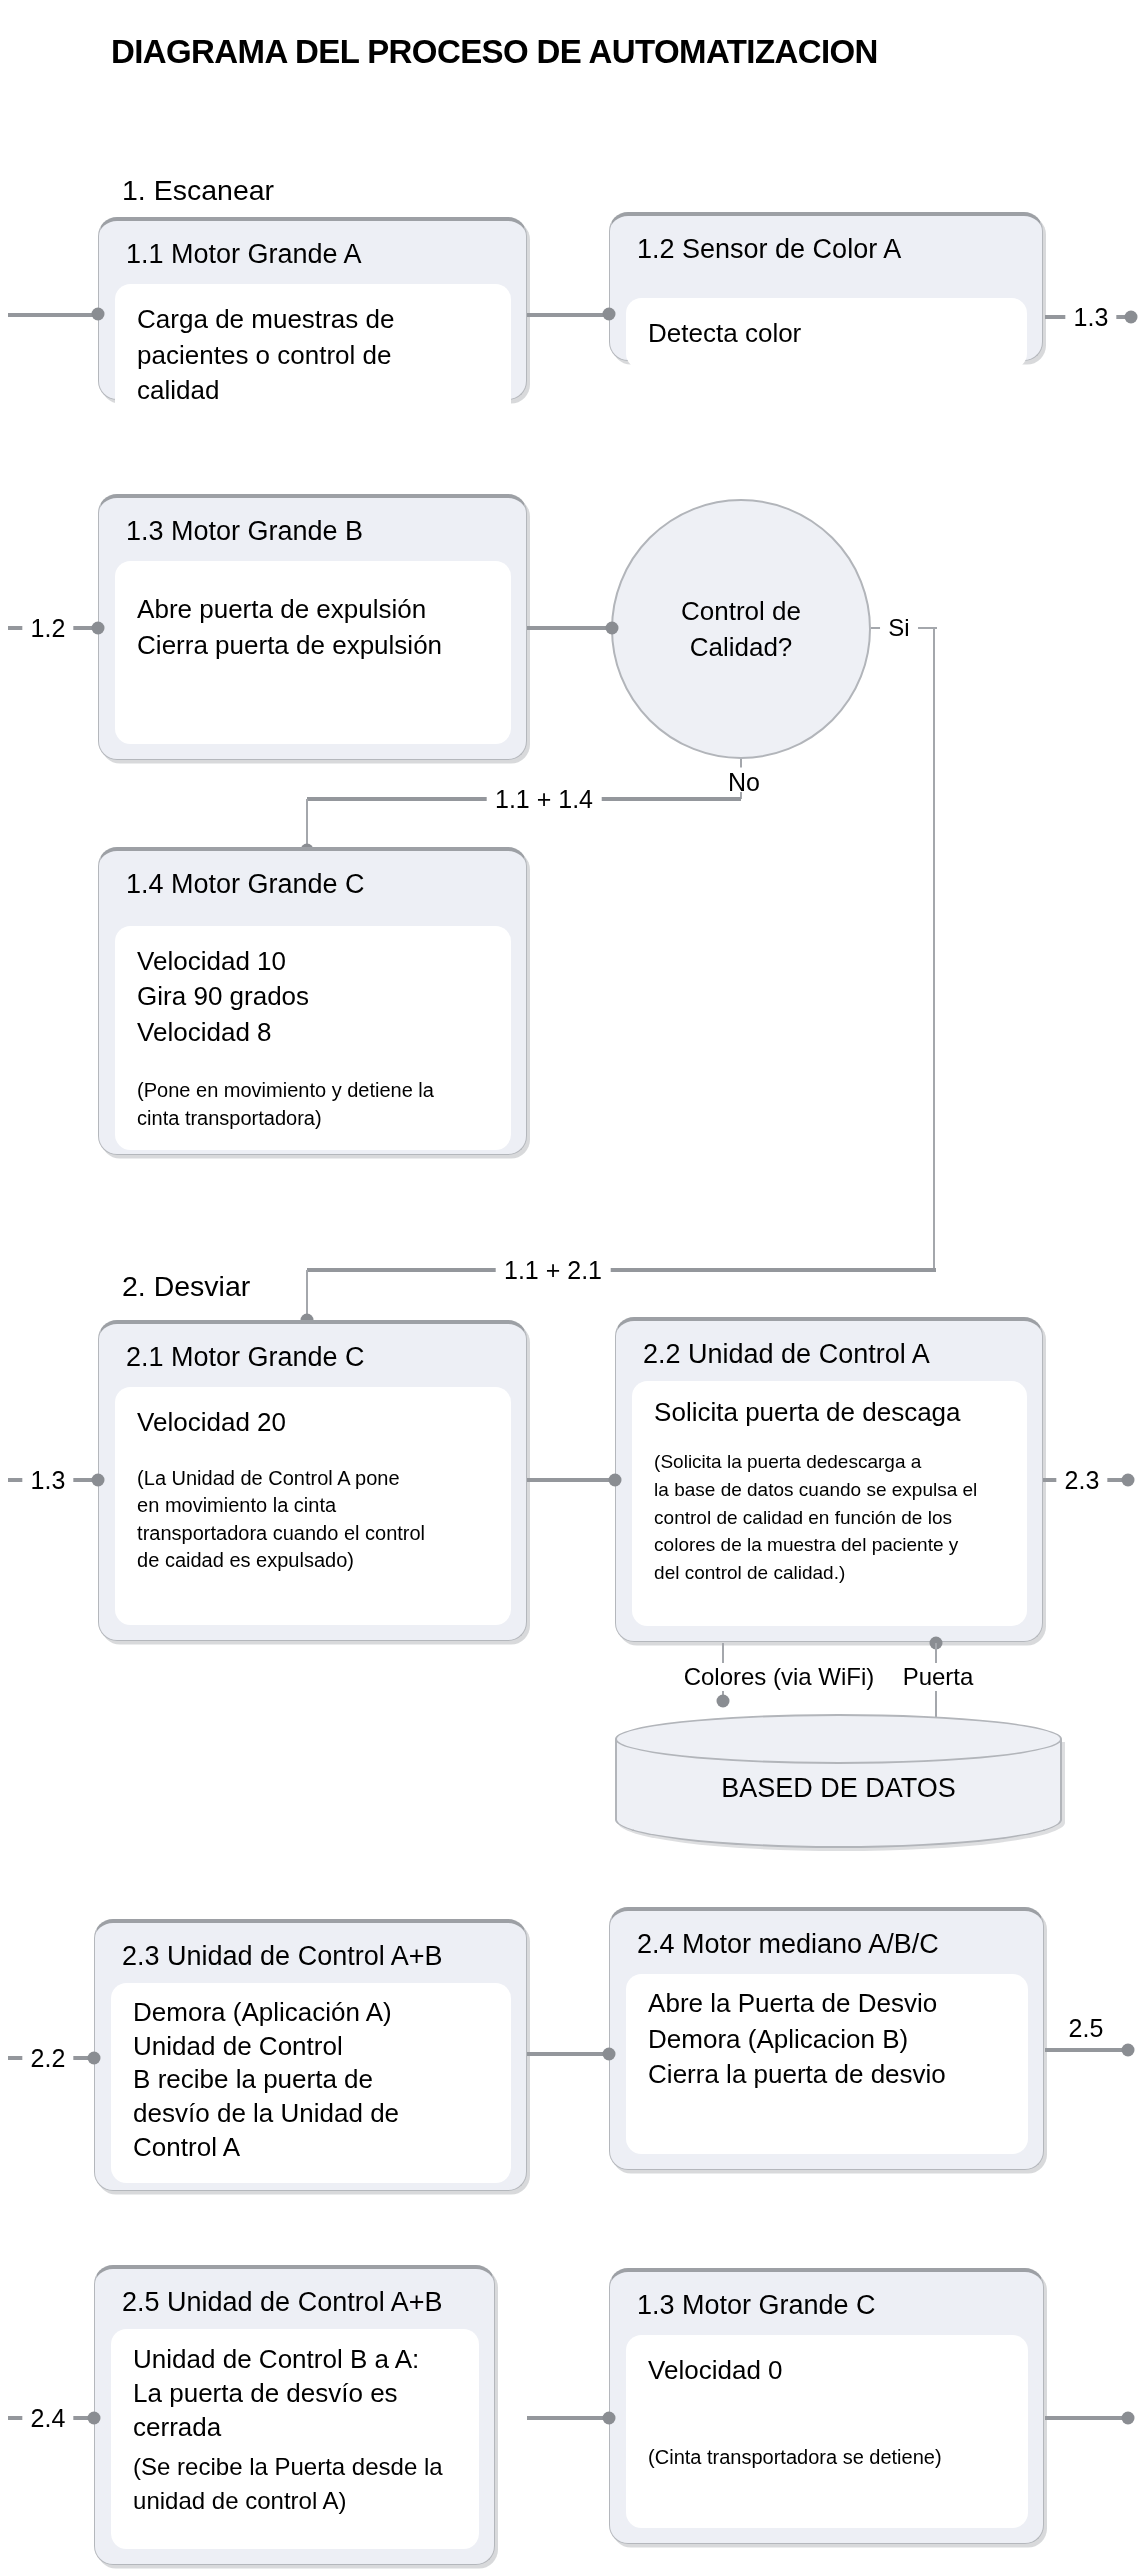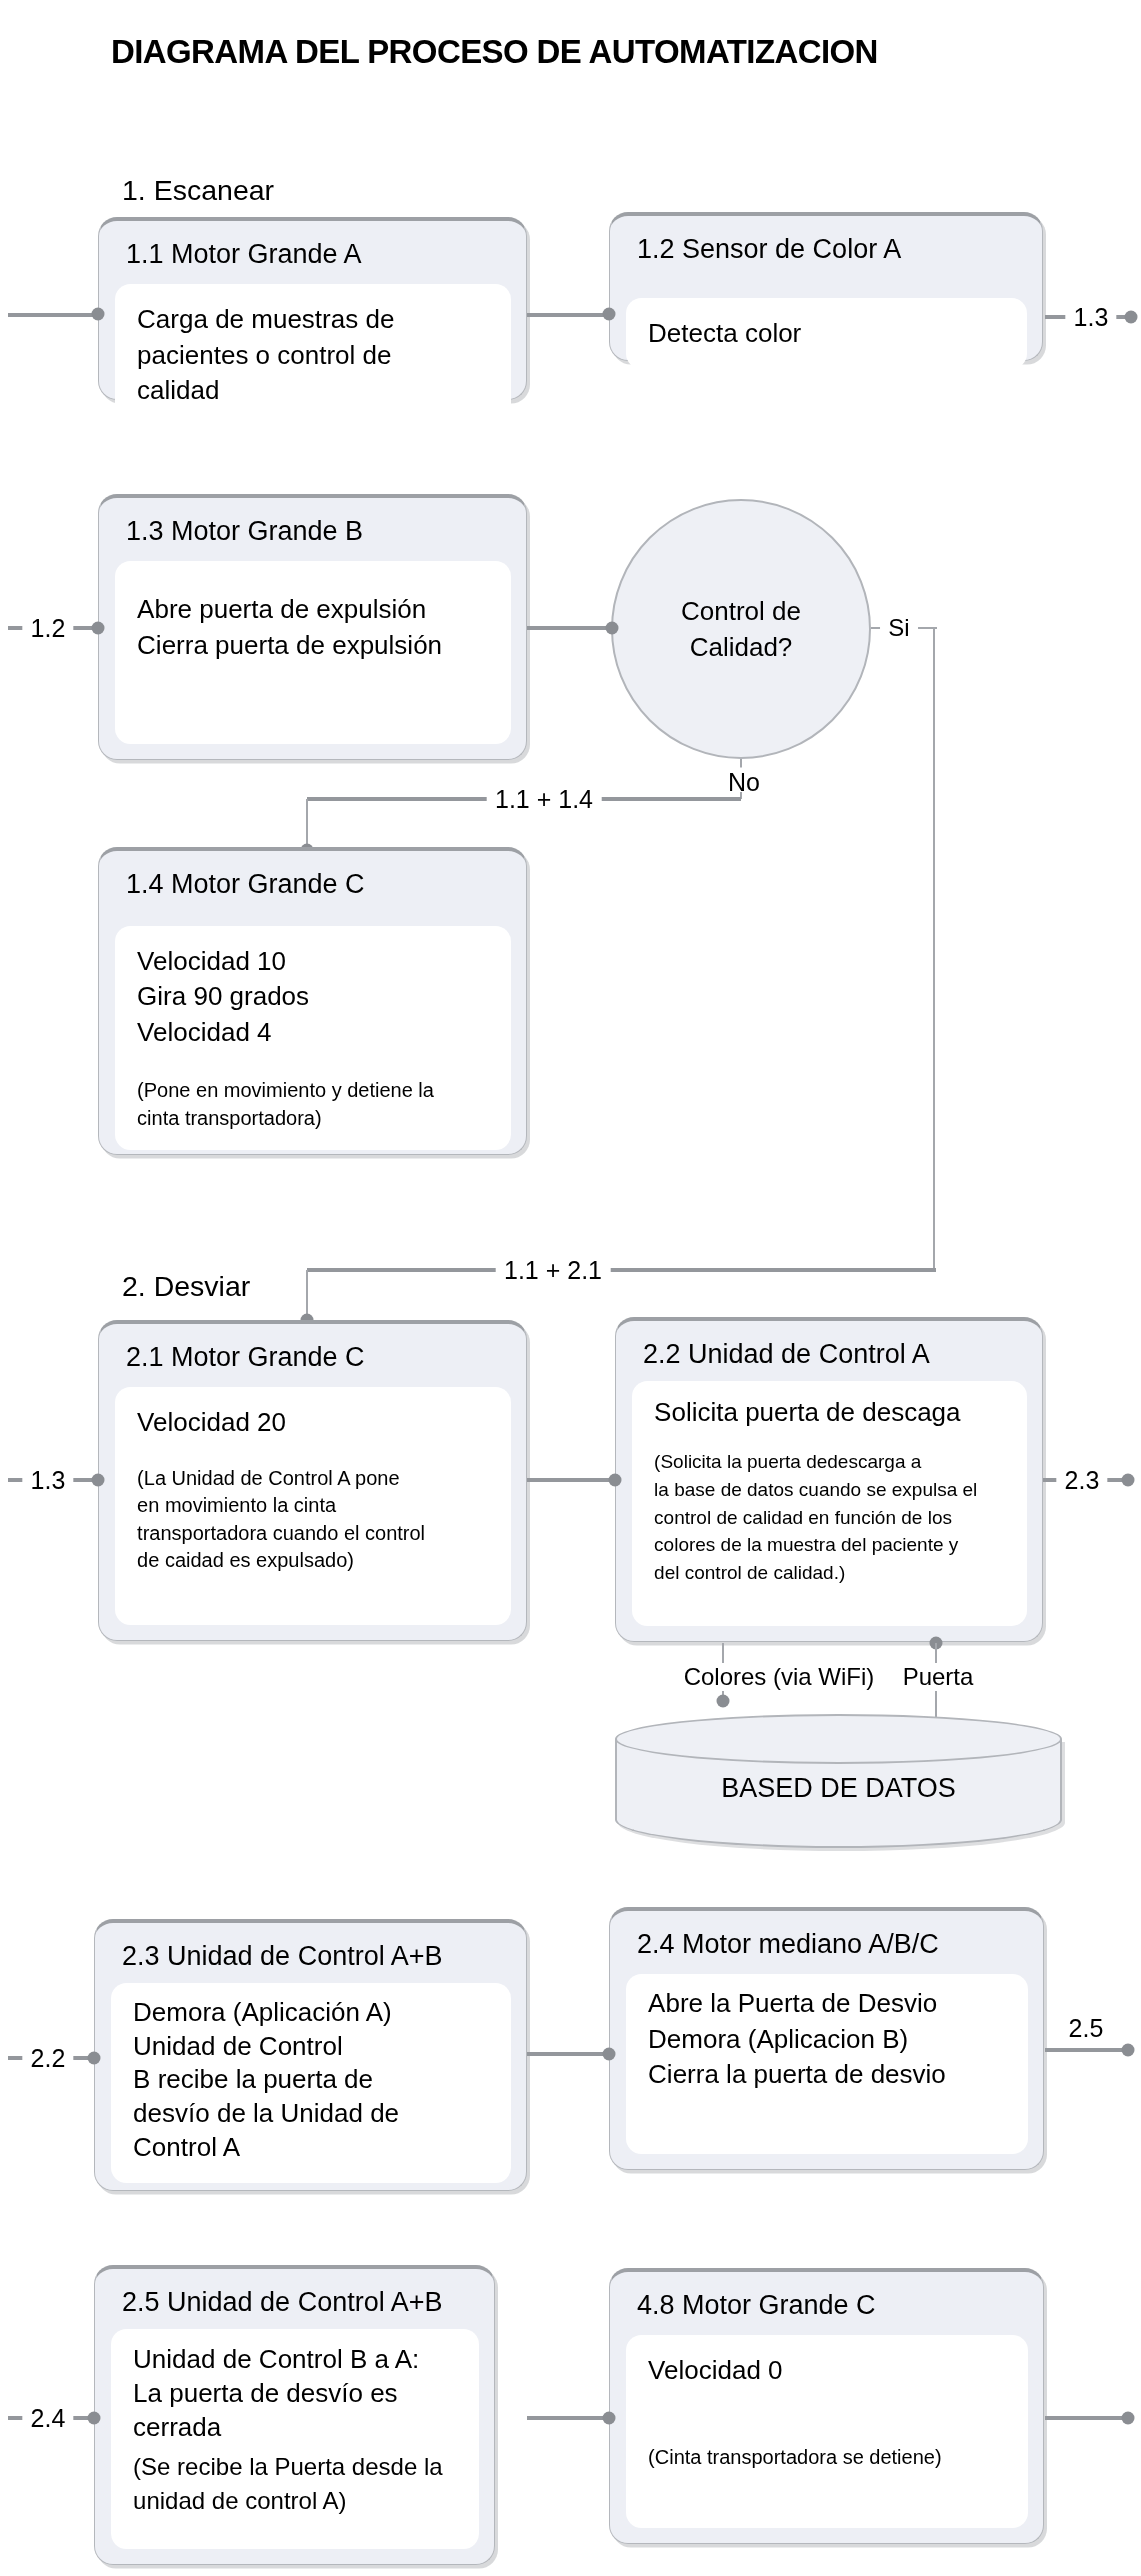--- a/index.html
+++ b/index.html
@@ -129,21 +129,21 @@
   <div class="hl" style="left:307px;top:797px;width:434px;"></div>
   <div class="lbl" style="left:544px;top:799px;">1.1 + 1.4</div>
   <div class="vlt" style="left:306px;top:799px;height:49px;"></div>
   <div class="dot" style="left:307px;top:850px;"></div>
 
   <div class="box" style="left:98px;top:847px;width:429px;height:308px;">
     <div class="box-title">1.4 Motor Grande C</div>
     <div class="box-inner" style="margin-top:20px;">
       <div class="body-text pre">Velocidad 10
 Gira 90 grados
-Velocidad 4</div>
+Velocidad 8</div>
       <div class="note-text pre" style="margin-top:27px;">(Pone en movimiento y detiene la
 cinta transportadora)</div>
     </div>
   </div>
 
   <div class="hl" style="left:307px;top:1268px;width:629px;"></div>
   <div class="lbl" style="left:553px;top:1270px;">1.1 + 2.1</div>
   <div class="vlt" style="left:306px;top:1270px;height:49px;"></div>
   <div class="dot" style="left:307px;top:1320px;"></div>
 
@@ -224,21 +224,21 @@
     <div class="box-inner" style="margin-top:4.8px;padding-top:14.3px;">
       <div class="body-text pre" style="line-height:1.3;">Unidad de Control B a A:
 La puerta de desvío es
 cerrada</div>
       <div class="note-text pre" style="margin-top:6px;font-size:24px;">(Se recibe la Puerta desde la
 unidad de control A)</div>
     </div>
   </div>
 
   <div class="box" style="left:609px;top:2268px;width:435px;height:276px;">
-    <div class="box-title">4.8 Motor Grande C</div>
+    <div class="box-title">1.3 Motor Grande C</div>
     <div class="box-inner">
       <div class="body-text pre">Velocidad 0</div>
       <div class="note-text pre" style="margin-top:55px;">(Cinta transportadora se detiene)</div>
     </div>
   </div>
 
   <div class="hl" style="left:8.3px;top:2416px;width:86px;"></div>
   <div class="lbl" style="left:48px;top:2418px;">2.4</div>
   <div class="dot" style="left:94px;top:2418px;"></div>
   <div class="hl" style="left:527px;top:2416px;width:83px;"></div>

